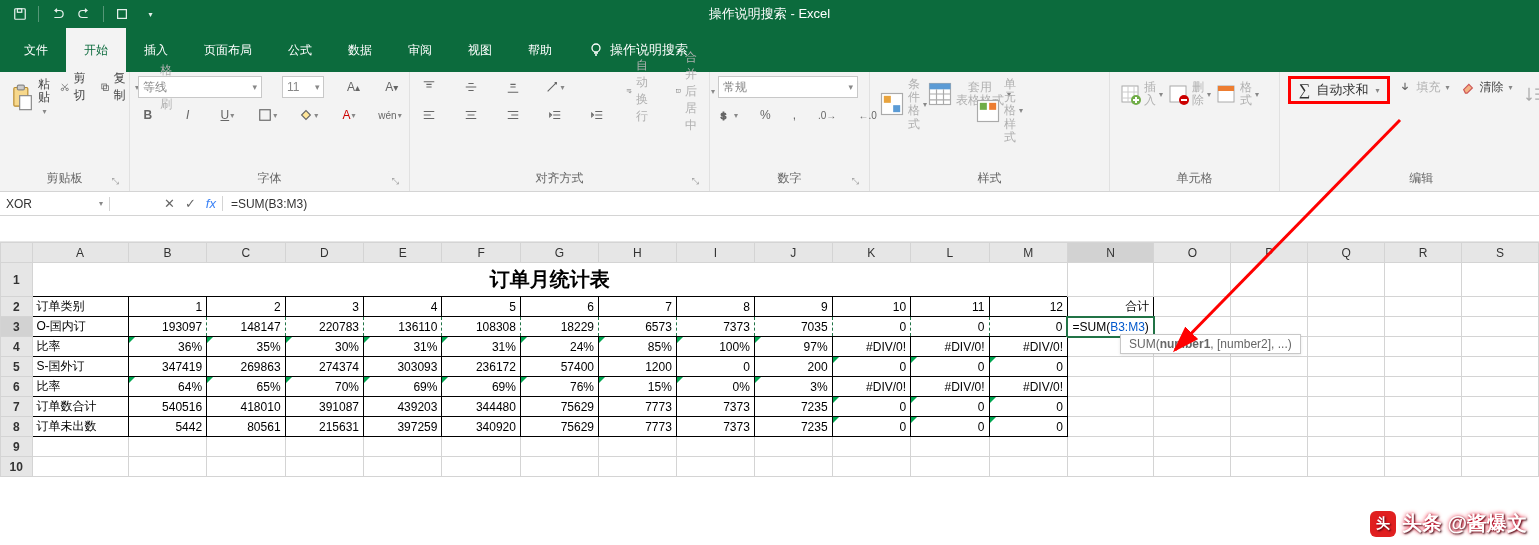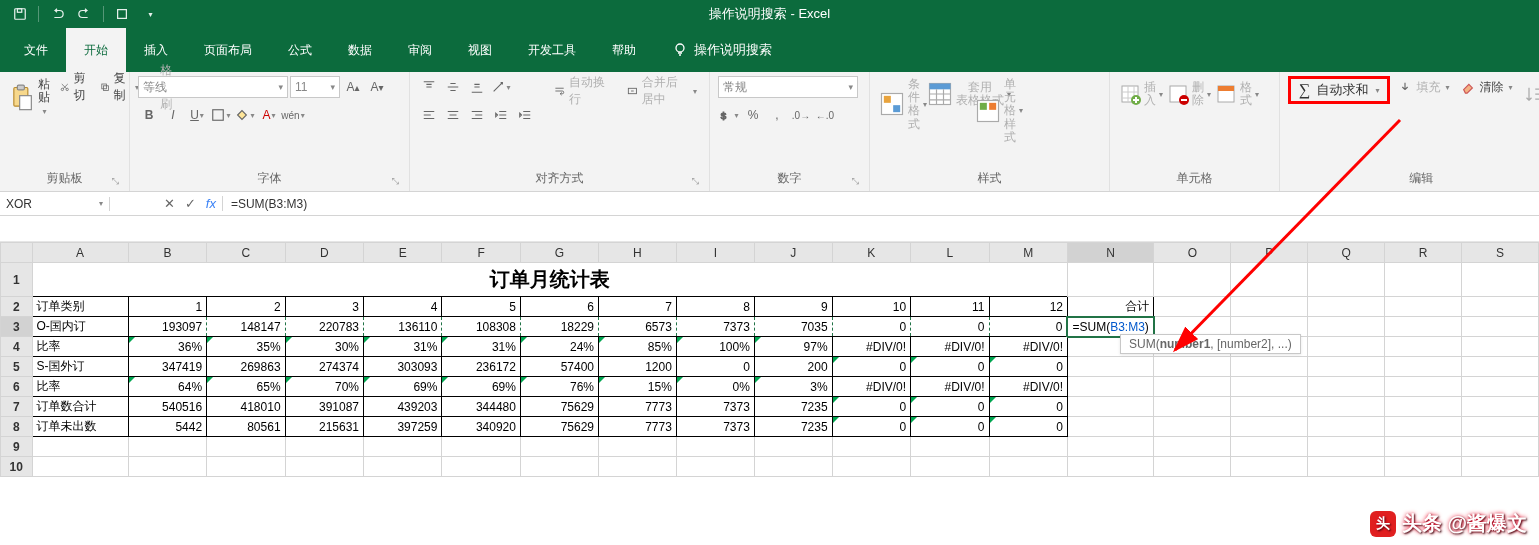--- a/index.html
+++ b/index.html
@@ -28,21 +28,21 @@
 .group-launcher { position:absolute; right:2px; bottom:4px; font-size:9px; color:#888; }
 .bigbtn { display:flex; flex-direction:row; align-items:center; width:42px; padding-top:2px; color:#444; gap:2px;}
 .bigbtn .ico { width:32px; height:32px; display:flex; align-items:center; justify-content:center;}
 .bigbtn .lbl { font-size:12px; text-align:center; line-height:1.1; }
 .smallstack { display:flex; flex-direction:row; gap:2px; }
 .smallitem { display:flex; align-items:center; gap:4px; font-size:12px; color:#444; height:22px; padding:0 4px;}
 .smallitem.disabled, .disabled { color:#b0b0b0; }
 .smallitem svg { width:14px;height:14px;stroke:#666;fill:none;stroke-width:1.3;}
 .combobox { height:22px; border:1px solid #c8c8c8; background:#fff; display:flex; align-items:center; padding:0 4px; font-size:12px; color:#888; }
 .combobox .dd { margin-left:auto; font-size:9px; color:#888;}
-.iconrow { display:flex; gap:2px; align-items:flex-end;}
+.iconrow { display:flex; gap:20px; align-items:flex-end;}
 .iconbtn { width:22px; height:22px; display:flex; align-items:center; justify-content:center; color:#666; border:1px solid transparent;}
 .iconbtn svg{width:14px;height:14px;stroke:#666;fill:none;stroke-width:1.3;}
 .dd-caret{font-size:8px;color:#888;margin-left:1px;}
 
 .autosum-box { border:3px solid #ff0000; padding:4px 8px; display:flex; align-items:center; gap:6px; height:28px; font-size:13px; color:#333;}
 .autosum-box .sigma{font-family:serif;font-size:16px;}
 
 
 .formulabarrow { height:24px; border-bottom:1px solid #d4d4d4; display:flex; align-items:center; background:#fff;}
 .namebox { width:110px; border-right:1px solid #d4d4d4; display:flex; align-items:center; padding:0 6px; font-size:12px; color:#333;}
@@ -112,21 +112,20 @@
 
 <div class="tabsrow">
   <div class="tab">文件</div>
   <div class="tab active">开始</div>
   <div class="tab">插入</div>
   <div class="tab">页面布局</div>
   <div class="tab">公式</div>
   <div class="tab">数据</div>
   <div class="tab">审阅</div>
   <div class="tab">视图</div>
-  <div class="tab">开发工具</div>
   <div class="tab">帮助</div>
   <div class="tell-me">
     <svg viewBox="0 0 16 16">
         <circle cx="8" cy="6" r="4"></circle>
         <path d="M6 11h4M7 13h2"></path>
       </svg>
     <span>操作说明搜索</span>
   </div>
 </div>
 

